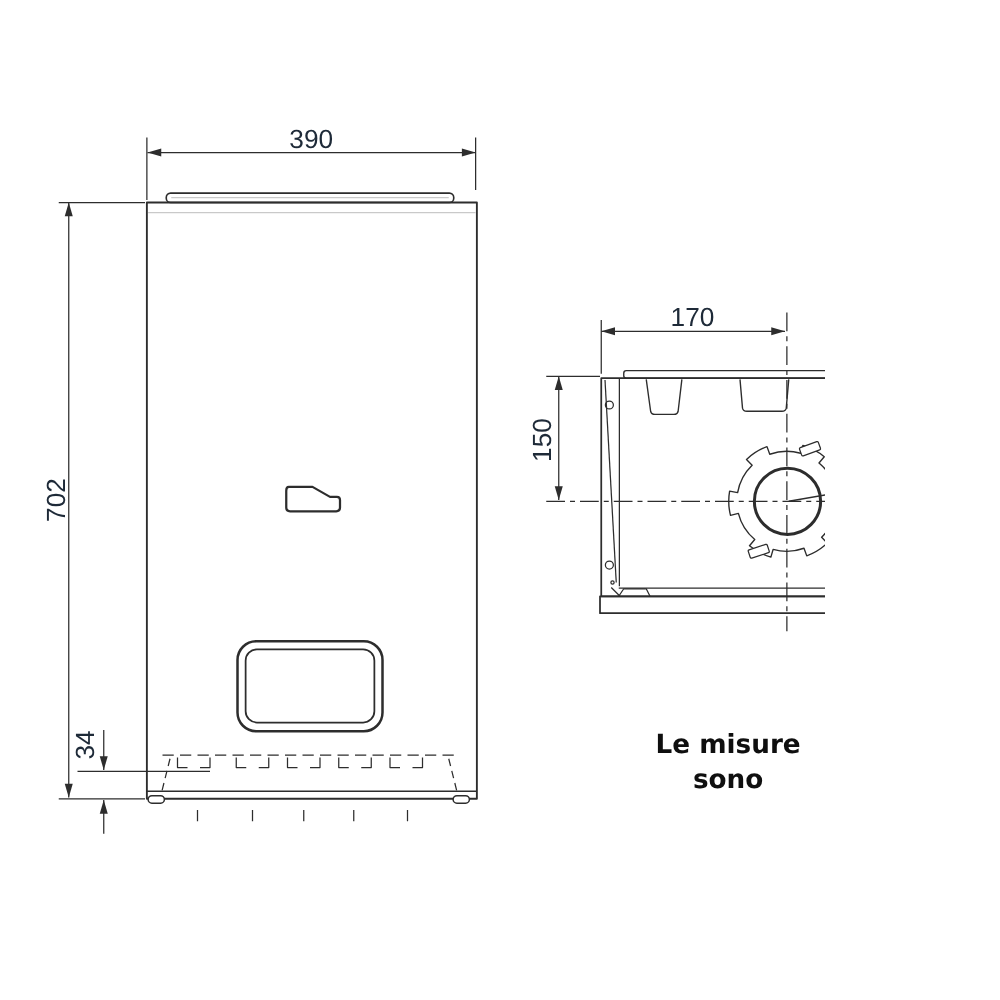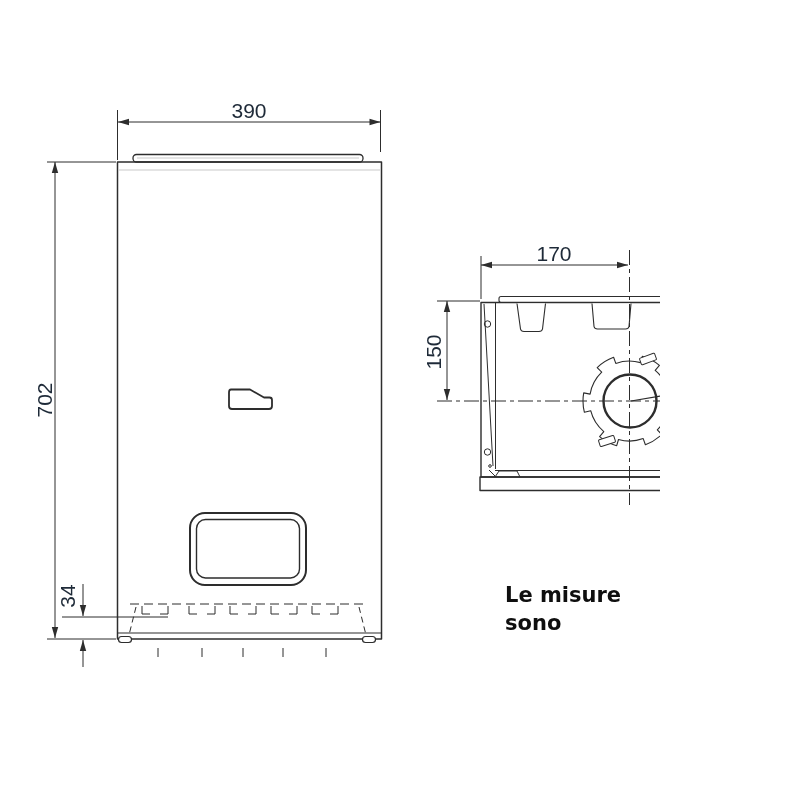--- a/index.html
+++ b/index.html
@@ -11,21 +11,21 @@
   html,body{margin:0;padding:0;background:var(--c-background);}
   #stage{position:relative;width:660px;height:800px;background:var(--c-background);overflow:hidden;border-radius:18px;}
   svg{position:absolute;left:0;top:0;}
   .ln{stroke:var(--c-line);fill:none;stroke-linecap:butt;stroke-linejoin:round;}
   .wfill{fill:#ffffff;}
   .arrow{fill:var(--c-line);stroke:none;}
   .faint{stroke:#c9c9c9;fill:none;}
   text.dim{fill:var(--c-dim-text);font-family:"Liberation Sans",sans-serif;font-size:21px;}
   .note{position:absolute;left:505px;top:581px;font-family:"DejaVu Sans",sans-serif;
         font-weight:bold;font-size:21px;line-height:28px;color:var(--c-note-text);}
-  .note span{display:block;}
+  .note span{display:block;text-align:center;}
 </style>
 </head>
 <body>
 
 <div id="stage">
 
 <svg width="800" height="800" viewBox="0 0 800 800">
 
   <g>
 

